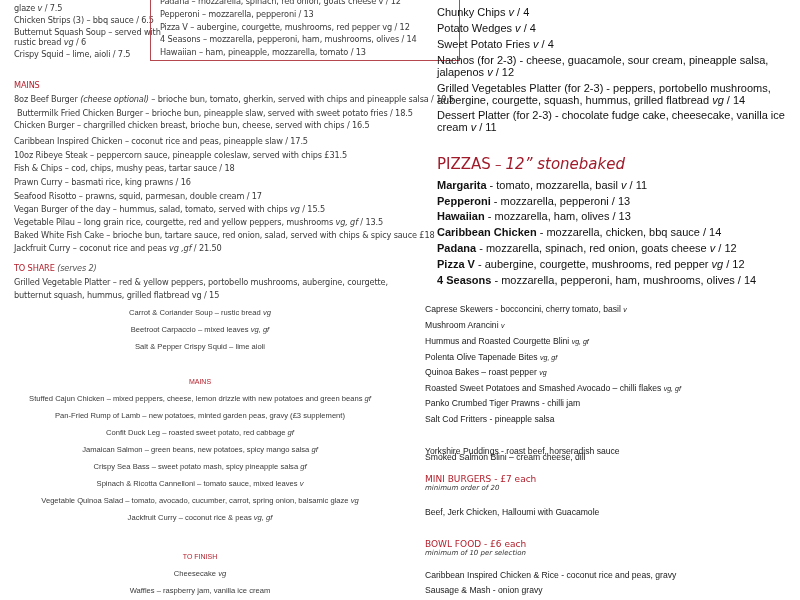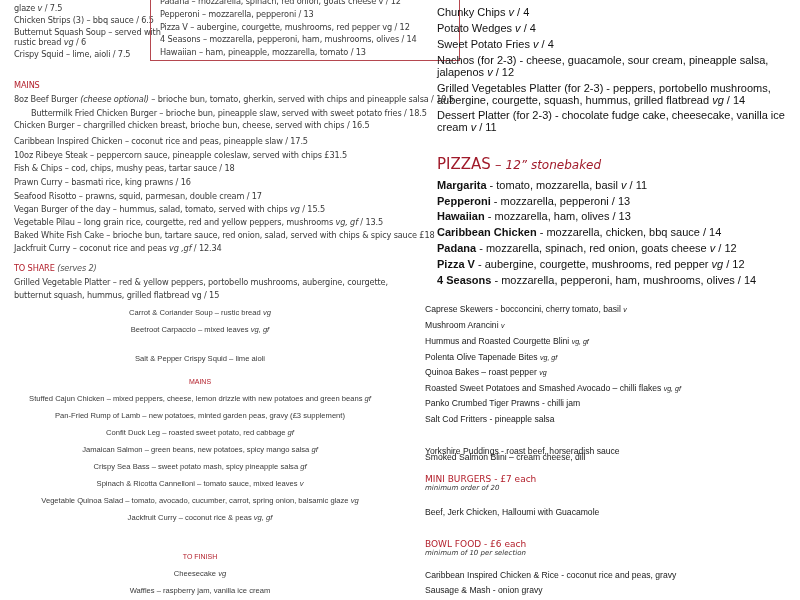--- a/index.html
+++ b/index.html
@@ -57,44 +57,44 @@
   <div class="pizzabox"></div>
   <div class="line" style="left:160px; top:-4px;">Padana – mozzarella, spinach, red onion, goats cheese v / 12</div>
   <div class="line" style="left:160px; top:9px;">Pepperoni – mozzarella, pepperoni / 13</div>
   <div class="line" style="left:160px; top:22px;text-align:right;">Pizza V – aubergine, courgette, mushrooms, red pepper vg / 12</div>
   <div class="line" style="left:160px; top:34px;">4 Seasons – mozzarella, pepperoni, ham, mushrooms, olives / 14</div>
   <div class="line" style="left:160px; top:47px;">Hawaiian  –  ham, pineapple, mozzarella, tomato  / 13</div>
 
   <div class="line red" style="left:14px; top:80px;">MAINS</div>
 
   <div class="line" style="left:14px; top:94px;"><span>8oz Beef Burger</span> <span class="em">(cheese optional)</span><span> – brioche bun, tomato, gherkin, served with chips and pineapple salsa / 19.5</span></div>
-  <div class="line" style="left:31px; top:108px;text-align:right;"><span>Buttermilk Fried Chicken Burger</span><span> – brioche bun, pineapple slaw, served with sweet potato fries / 18.5</span></div>
+  <div class="line" style="left:17px; top:108px;text-align:right;"><span>Buttermilk Fried Chicken Burger</span><span> – brioche bun, pineapple slaw, served with sweet potato fries / 18.5</span></div>
   <div class="line" style="left:14px; top:120px;"><span>Chicken Burger</span><span> – chargrilled chicken breast, brioche bun, cheese, served with chips / 16.5</span></div>
   <div class="line" style="left:14px; top:136px;"><span>Caribbean Inspired Chicken</span><span> – coconut rice and peas, pineapple slaw / 17.5</span></div>
   <div class="line" style="left:14px; top:150px;"><span>10oz Ribeye Steak</span><span> – peppercorn sauce, pineapple coleslaw, served with chips £31.5</span></div>
   <div class="line" style="left:14px; top:163px;"><span>Fish &amp; Chips</span><span> – cod, chips, mushy peas, tartar sauce / 18</span></div>
   <div class="line" style="left:14px; top:177px;"><span>Prawn Curry</span><span> – basmati rice, king prawns / 16</span></div>
   <div class="line" style="left:14px; top:191px;"><span>Seafood Risotto</span><span> – prawns, squid, parmesan, double cream / 17</span></div>
   <div class="line" style="left:14px; top:204px;"><span>Vegan Burger of the day</span><span> – hummus, salad, tomato, served with chips </span><span class="em">vg</span><span>  / 15.5</span></div>
   <div class="line" style="left:14px; top:217px;"><span>Vegetable Pilau</span><span> – long grain rice, courgette, red and yellow peppers, mushrooms </span><span class="em">vg, gf</span><span> / 13.5</span></div>
   <div class="line" style="left:14px; top:230px;"><span>Baked White Fish Cake</span><span> – brioche bun, tartare sauce, red onion, salad, served with chips &amp; spicy sauce £18</span></div>
-  <div class="line" style="left:14px; top:243px;"><span>Jackfruit Curry</span><span> – coconut rice and peas  </span><span class="em">vg ,gf</span><span>  / 12.34</span></div>
+  <div class="line" style="left:14px; top:243px;"><span>Jackfruit Curry</span><span> – coconut rice and peas  </span><span class="em">vg ,gf</span><span>  / 21.50</span></div>
 
   <div class="line" style="left:14px; top:263px;">
     <span class="red">TO SHARE</span>
     <span class="em" style="color:#555;">(serves 2)</span>
   </div>
   <div class="line" style="left:14px; top:277px;">Grilled Vegetable Platter – red &amp; yellow peppers, portobello mushrooms, aubergine, courgette,</div>
   <div class="line" style="left:14px; top:290px;">butternut squash, hummus, grilled flatbread vg / 15</div>
 </div>
 
 <div class="lc">
   <div class="line" style="top:308px;"><span>Carrot &amp; Coriander Soup – rustic bread </span><span class="em">vg</span></div>
   <div class="line" style="top:325px;"><span>Beetroot Carpaccio – mixed leaves </span><span class="em">vg, gf</span></div>
-  <div class="line" style="top:342px;margin-top:12px;"><span>Salt &amp; Pepper Crispy Squid – lime aioli</span></div>
+  <div class="line" style="top:342px;"><span>Salt &amp; Pepper Crispy Squid – lime aioli</span></div>
 
   <div class="line red" style="top:378px; font-size:7px;">MAINS</div>
 
   <div class="line" style="top:394px;"><span>Stuffed Cajun Chicken – mixed peppers, cheese, lemon drizzle with new potatoes and green beans </span><span class="em">gf</span></div>
   <div class="line" style="top:411px;"><span>Pan-Fried Rump of Lamb – new potatoes, minted garden peas, gravy (£3 supplement)</span></div>
   <div class="line" style="top:428px;"><span>Confit Duck Leg – roasted sweet potato, red cabbage </span><span class="em">gf</span></div>
   <div class="line" style="top:445px;"><span>Jamaican Salmon – green beans, new potatoes, spicy mango salsa </span><span class="em">gf</span></div>
   <div class="line" style="top:462px;"><span>Crispy Sea Bass – sweet potato mash, spicy pineapple salsa </span><span class="em">gf</span></div>
   <div class="line" style="top:479px;"><span>Spinach &amp; Ricotta Cannelloni – tomato sauce, mixed leaves </span><span class="em">v</span></div>
   <div class="line" style="top:496px;"><span>Vegetable Quinoa Salad – tomato, avocado, cucumber, carrot, spring onion, balsamic glaze </span><span class="em">vg</span></div>
@@ -111,21 +111,21 @@
   <div class="line" style="top:38px;"><span>Sweet Potato Fries </span><span class="em">v</span><span> / 4</span></div>
 
   <div class="line" style="top:54px;">Nachos (for 2-3) - cheese, guacamole, sour cream, pineapple salsa,</div>
   <div class="line" style="top:66px;"><span>jalapenos </span><span class="em">v</span><span> / 12</span></div>
   <div class="line" style="top:82px;">Grilled Vegetables Platter (for 2-3) - peppers, portobello mushrooms,</div>
   <div class="line" style="top:94px;"><span>aubergine, courgette, squash, hummus, grilled flatbread </span><span class="em">vg</span><span> / 14</span></div>
   <div class="line" style="top:109px;">Dessert Platter (for 2-3) - chocolate fudge cake, cheesecake, vanilla   ice</div>
   <div class="line" style="top:121px;"><span>cream </span><span class="em">v</span><span> / 11</span></div>
 
   <div class="line" style="top:155px; font-family:'DejaVu Sans', sans-serif;">
-    <span style="color:#a01a2a; font-weight:normal; font-size:15px;">PIZZAS</span><span style="color:#a01a2a; font-size:13px;"> – </span><span class="em" style="color:#a01a2a; font-size:12px;">12” stonebaked</span>
+    <span style="color:#a01a2a; font-weight:normal; font-size:15px;">PIZZAS</span><span style="color:#a01a2a; font-size:13px;"> – </span><span class="em" style="color:#a01a2a; font-size:15px;">12” stonebaked</span>
   </div>
 
   <div class="line" style="top:179px;"><b>Margarita</b><span> - tomato, mozzarella, basil </span><span class="em">v</span><span> / 11</span></div>
   <div class="line" style="top:195px;"><b>Pepperoni</b><span> - mozzarella, pepperoni / 13</span></div>
   <div class="line" style="top:210px;"><b>Hawaiian</b><span> - mozzarella, ham, olives / 13</span></div>
   <div class="line" style="top:226px;"><b>Caribbean Chicken</b><span> - mozzarella, chicken, bbq sauce / 14</span></div>
   <div class="line" style="top:242px;"><b>Padana</b><span> - mozzarella, spinach, red onion, goats cheese </span><span class="em">v</span><span> / 12</span></div>
   <div class="line" style="top:258px;"><b>Pizza V</b><span> - aubergine, courgette, mushrooms, red pepper </span><span class="em">vg</span><span> / 12</span></div>
   <div class="line" style="top:274px;"><b>4 Seasons</b><span> - mozzarella, pepperoni, ham, mushrooms, olives / 14</span></div>
 </div>

